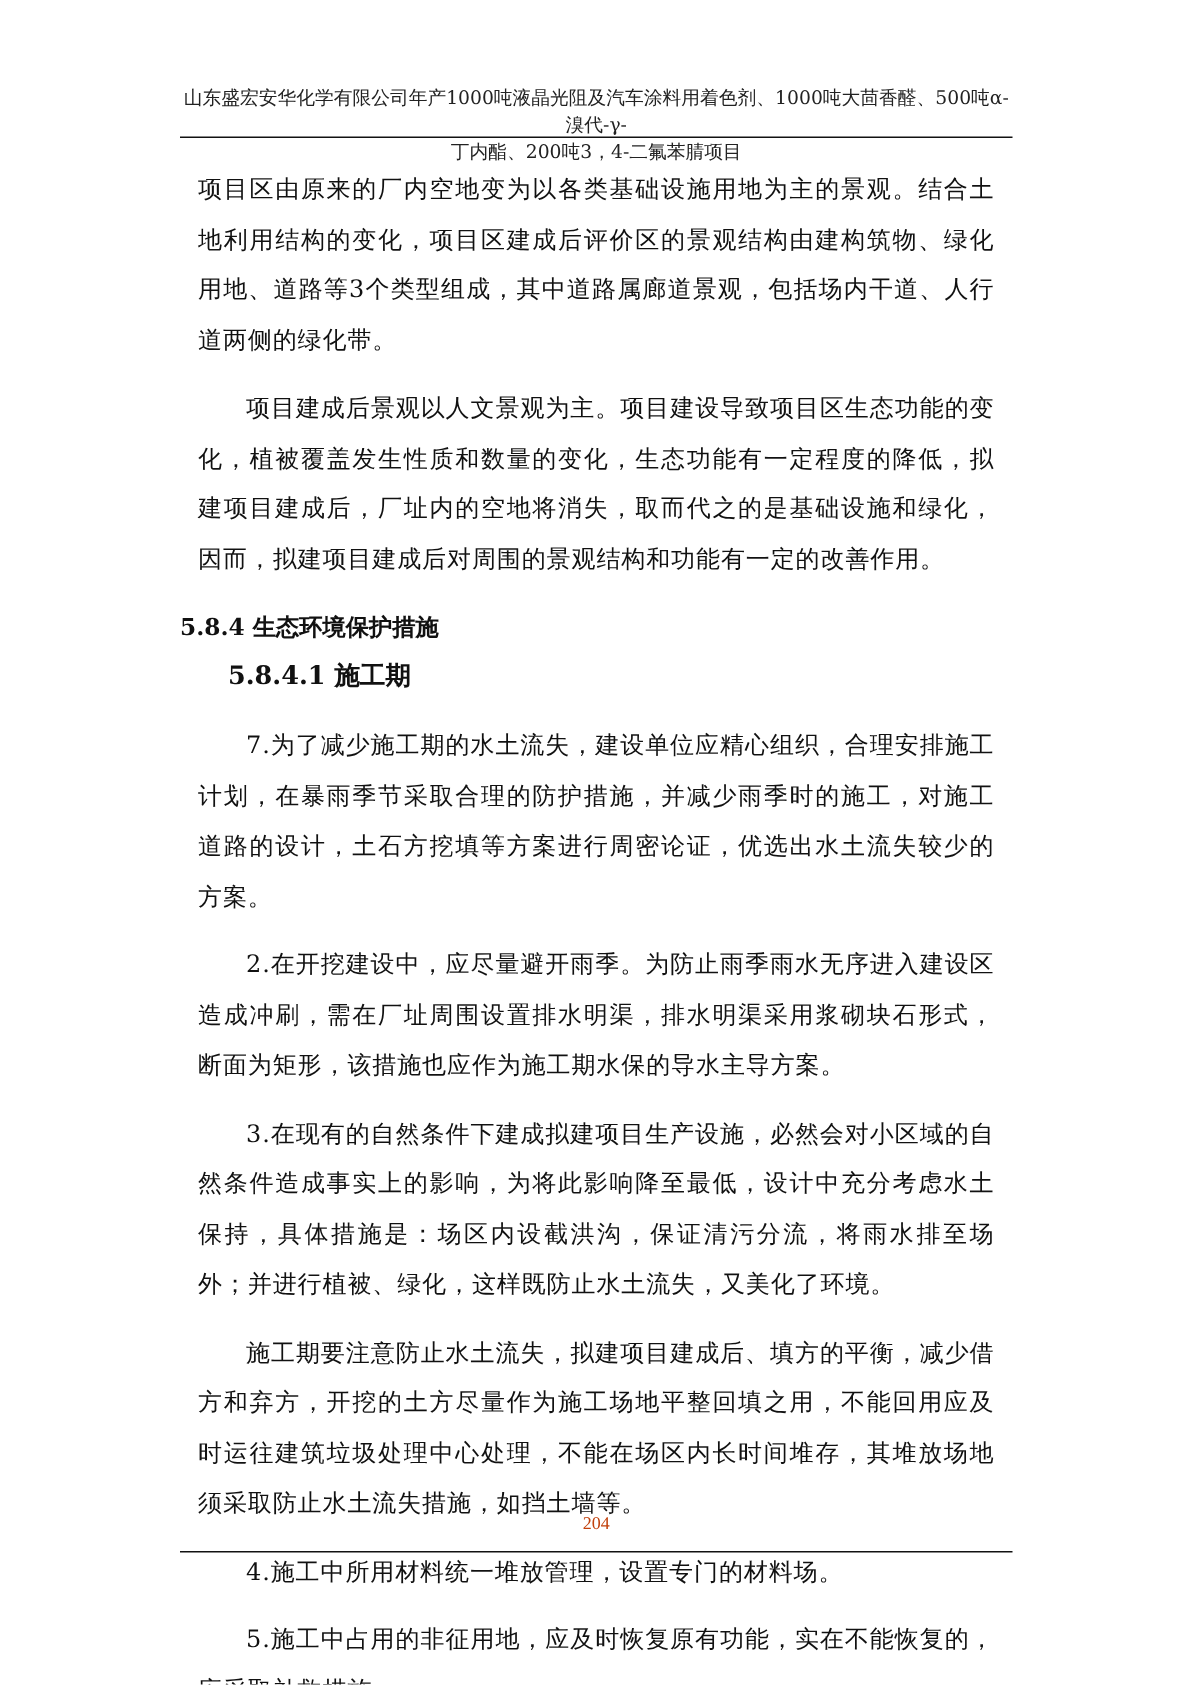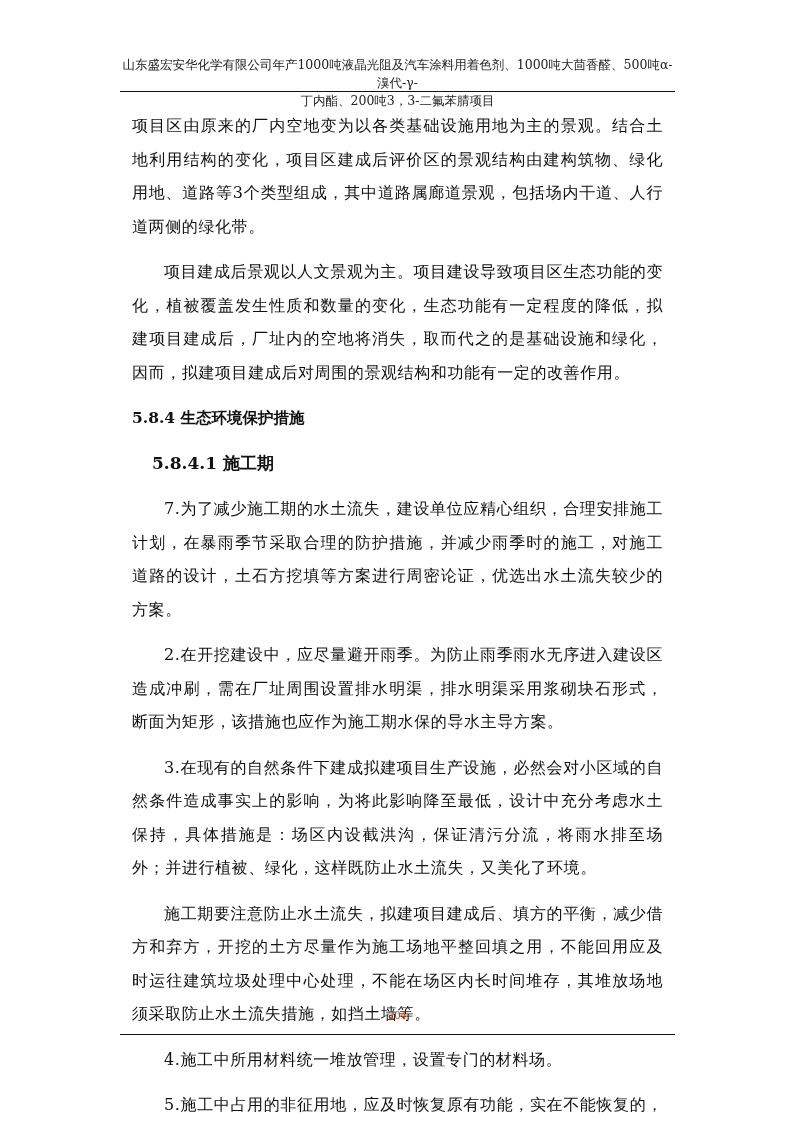--- a/index.html
+++ b/index.html
@@ -5,33 +5,33 @@
   html, body { margin: 0; padding: 0; background: #ffffff; }
   body { width: 794px; height: 1123px; position: relative; overflow: hidden;
          font-family: "DejaVu Serif", "Liberation Serif", serif; color: #111; }
   .page { position: absolute; left: 0; top: 0; width: 794px; height: 787px; background: #fff; }
   .header { position: absolute; left: 120px; width: 555px; top: 56px; text-align: center;
             font-size: 12.5px; line-height: 18px; color: #222; }
   .header-rule { position: absolute; left: 120px; width: 555px; top: 91px; border-top: 1.3px solid #111; }
   .body { position: absolute; left: 120px; width: 555px; top: 97px; }
   .p { font-size: 16px; line-height: 33.5px; text-align: justify; margin: 12px; letter-spacing: 0.6px; }
   .p.indent { text-indent: 32px; }
-  .h3 { font-size: 15.5px; font-weight: bold; line-height: 33.5px; margin: 12px; }
+  .h3 { font-size: 15.5px; font-weight: bold; line-height: 33.5px; margin: 0; }
   .h4 { font-size: 17px; font-weight: bold; line-height: 33.5px; margin: 0; text-indent: 32px; }
   .footer-rule { position: absolute; left: 120px; width: 555px; top: 1034px; border-top: 1.3px solid #111; }
   .page-num { position: absolute; left: 120px; width: 555px; top: 1008px; text-align: center;
               font-size: 12px; color: #c2410c; font-family: "Liberation Serif", serif; }
 </style>
 </head>
 <body>
 
 <div class="page">
   <div class="header">
     <div>山东盛宏安华化学有限公司年产1000吨液晶光阻及汽车涂料用着色剂、1000吨大茴香醛、500吨α-溴代-γ-</div>
-    <div>丁内酯、200吨3，3-二氟苯腈项目</div>
+    <div>丁内酯、200吨3，4-二氟苯腈项目</div>
   </div>
   <div class="header-rule"></div>
 
   <div class="body">
     <p class="p">项目区由原来的厂内空地变为以各类基础设施用地为主的景观。结合土地利用结构的变化，项目区建成后评价区的景观结构由建构筑物、绿化用地、道路等3个类型组成，其中道路属廊道景观，包括场内干道、人行道两侧的绿化带。</p>
     <p class="p indent">项目建成后景观以人文景观为主。项目建设导致项目区生态功能的变化，植被覆盖发生性质和数量的变化，生态功能有一定程度的降低，拟建项目建成后，厂址内的空地将消失，取而代之的是基础设施和绿化，因而，拟建项目建成后对周围的景观结构和功能有一定的改善作用。</p>
     <p class="h3">5.8.4 生态环境保护措施</p>
     <p class="h4">5.8.4.1 施工期</p>
     <p class="p indent">7.为了减少施工期的水土流失，建设单位应精心组织，合理安排施工计划，在暴雨季节采取合理的防护措施，并减少雨季时的施工，对施工道路的设计，土石方挖填等方案进行周密论证，优选出水土流失较少的方案。</p>
     <p class="p indent">2.在开挖建设中，应尽量避开雨季。为防止雨季雨水无序进入建设区造成冲刷，需在厂址周围设置排水明渠，排水明渠采用浆砌块石形式，断面为矩形，该措施也应作为施工期水保的导水主导方案。</p>

